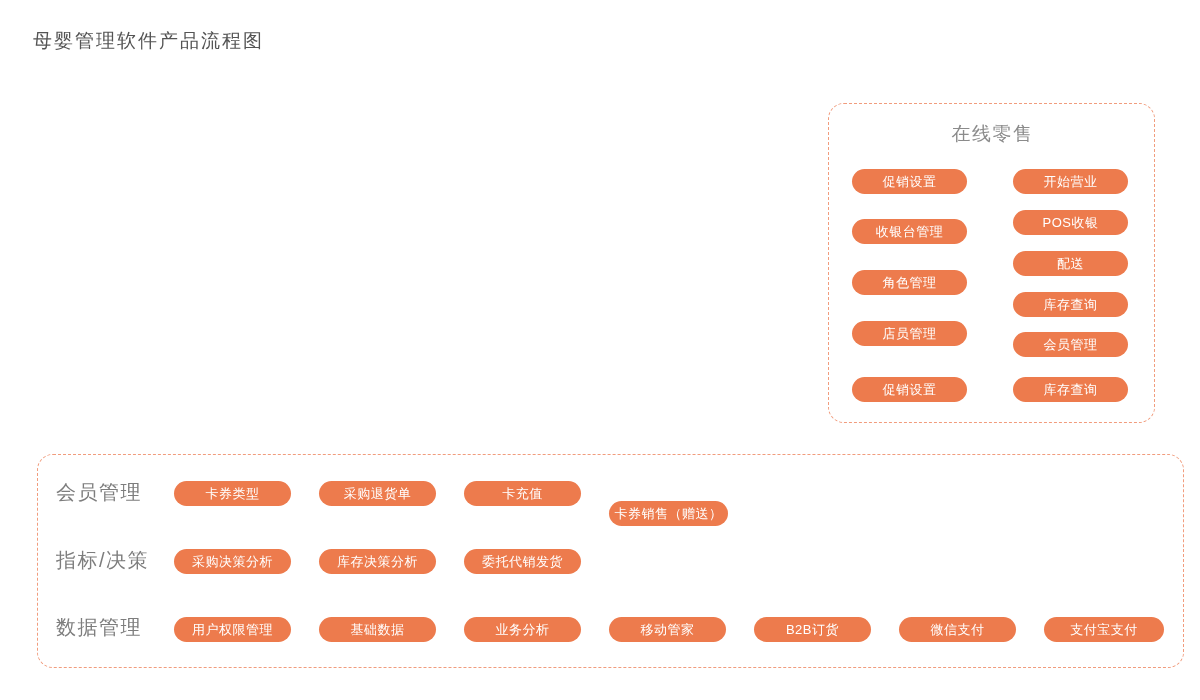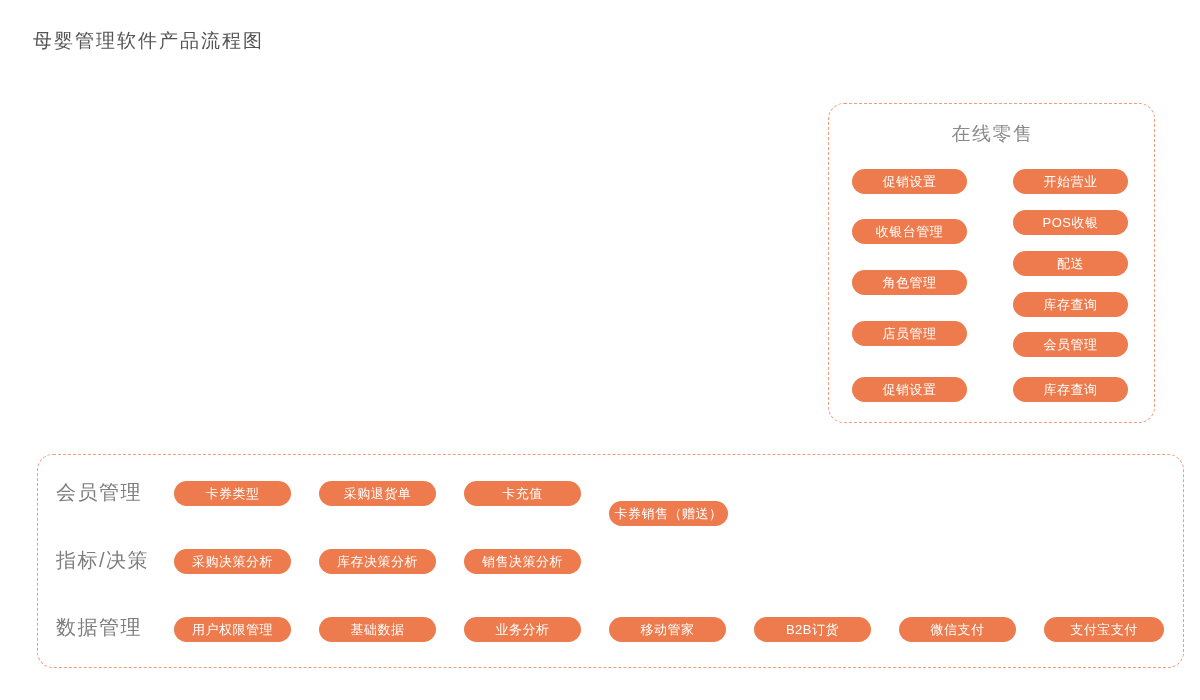--- a/index.html
+++ b/index.html
@@ -64,21 +64,21 @@
 
     <div class="row-label" style="left:18px; top:24px;">会员管理</div>
     <div class="pill" style="left:136px; top:26px; width:117px;">卡券类型</div>
     <div class="pill" style="left:281px; top:26px; width:117px;">采购退货单</div>
     <div class="pill" style="left:426px; top:26px; width:117px;">卡充值</div>
     <div class="pill" style="left:571px; top:26px; width:119px;margin-top:20px;">卡券销售（赠送）</div>
 
     <div class="row-label" style="left:18px; top:92px;">指标/决策</div>
     <div class="pill" style="left:136px; top:94px; width:117px;">采购决策分析</div>
     <div class="pill" style="left:281px; top:94px; width:117px;">库存决策分析</div>
-    <div class="pill" style="left:426px; top:94px; width:117px;">销售决策分析</div>
+    <div class="pill" style="left:426px; top:94px; width:117px;">委托代销发货</div>
 
     <div class="row-label" style="left:18px; top:159px;">数据管理</div>
     <div class="pill" style="left:136px; top:162px; width:117px;">用户权限管理</div>
     <div class="pill" style="left:281px; top:162px; width:117px;">基础数据</div>
     <div class="pill" style="left:426px; top:162px; width:117px;">业务分析</div>
     <div class="pill" style="left:571px; top:162px; width:117px;">移动管家</div>
     <div class="pill" style="left:716px; top:162px; width:117px;">B2B订货</div>
     <div class="pill" style="left:861px; top:162px; width:117px;text-align:right;">微信支付</div>
     <div class="pill" style="left:1006px; top:162px; width:120px;">支付宝支付</div>
   </div>

